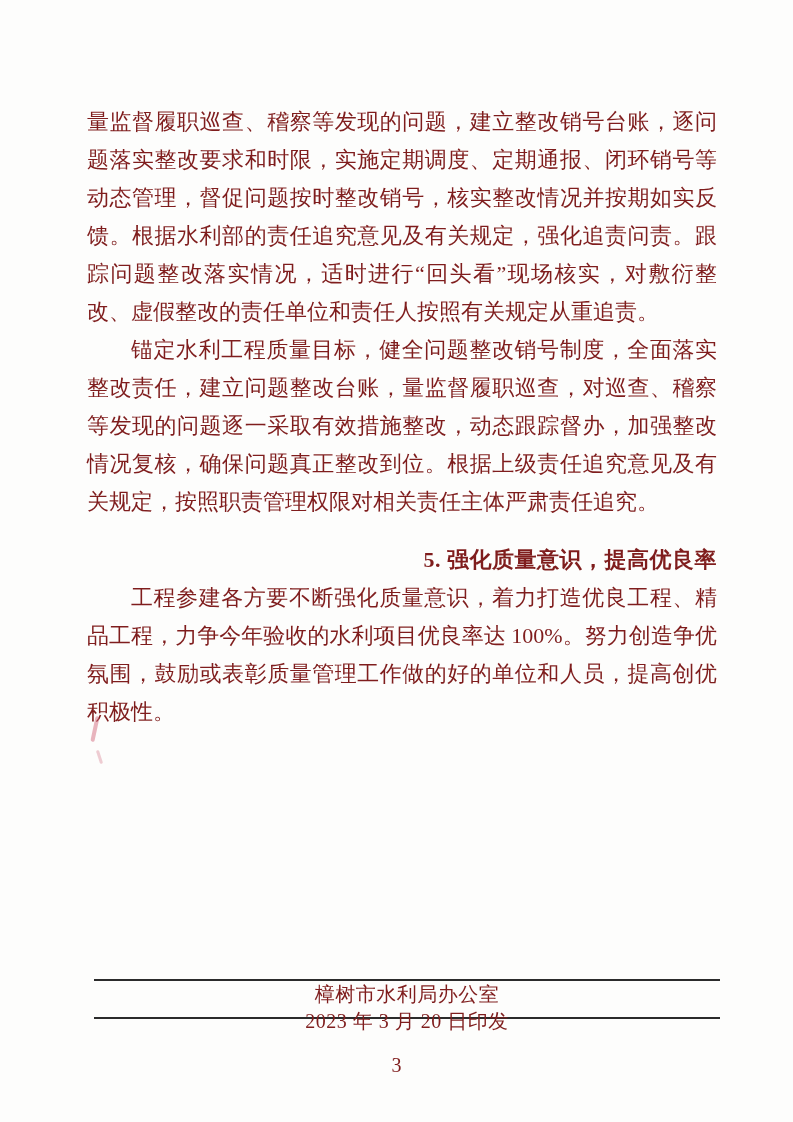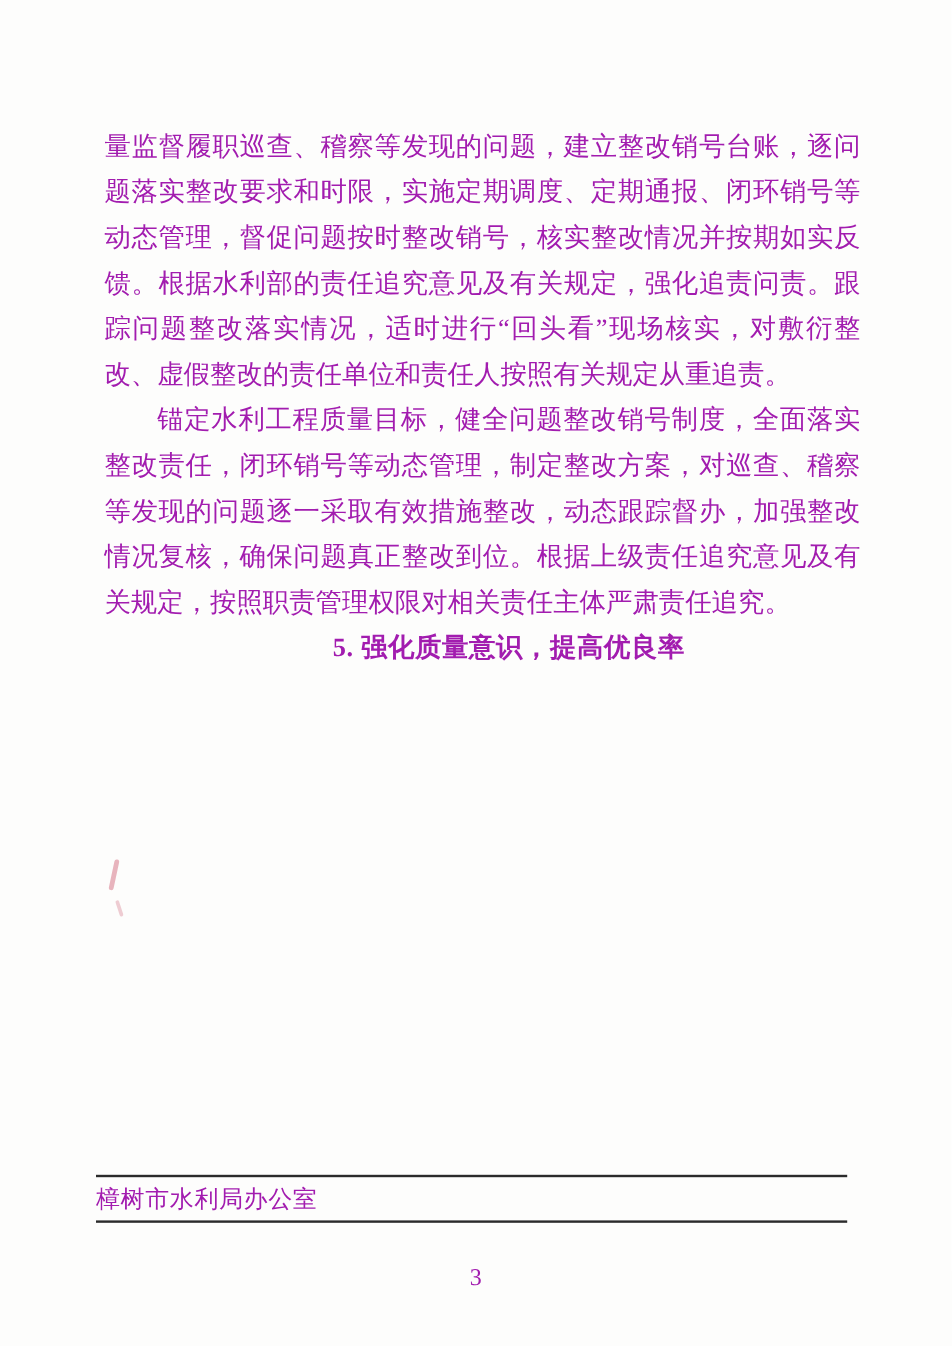--- a/index.html
+++ b/index.html
@@ -7,57 +7,59 @@
     padding: 0;
     background: #ffffff;
   }
   .page {
     position: relative;
     width: 793px;
     height: 1122px;
     background: #fdfdfc;
     overflow: hidden;
     font-family: "Liberation Serif", "DejaVu Serif", serif;
-    color: #a21caf;
+    color: #7f1d1d;
   }
   .content {
     position: absolute;
     left: 87px;
     top: 103px;
     width: 630px;
     font-size: 22px;
     line-height: 38px;
     text-align: justify;
   }
   .content p {
     margin: 0;
     padding: 0;
   }
   .content p.indent {
     text-indent: 44px;
   }
   .content p.heading {
     font-weight: bold;
     text-indent: 44px;
-    text-align: center;
+    text-align: right;
     letter-spacing: 0.5px;
+    margin-top: 20px;
   }
   .footer {
     position: absolute;
-    left: 80px;
+    left: 94px;
     top: 979px;
     width: 626px;
     height: 36px;
     border-top: 2px solid #2b2b2b;
     border-bottom: 2px solid #2b2b2b;
     display: flex;
     justify-content: space-between;
     align-items: center;
     font-size: 20px;
     letter-spacing: 0.5px;
+    flex-direction: column;
   }
   .page-number {
     position: absolute;
     top: 1052px;
     left: 0;
     width: 793px;
     text-align: center;
     font-size: 20px;
     line-height: 26px;
   }
@@ -83,26 +85,28 @@
     transform: rotate(-18deg);
   }
 </style>
 </head>
 <body>
 
 <div class="page">
 
   <div class="content">
       <p class="body">量监督履职巡查、稽察等发现的问题，建立整改销号台账，逐问题落实整改要求和时限，实施定期调度、定期通报、闭环销号等动态管理，督促问题按时整改销号，核实整改情况并按期如实反馈。根据水利部的责任追究意见及有关规定，强化追责问责。跟踪问题整改落实情况，适时进行“回头看”现场核实，对敷衍整改、虚假整改的责任单位和责任人按照有关规定从重追责。</p>
-      <p class="body indent">锚定水利工程质量目标，健全问题整改销号制度，全面落实整改责任，闭环销号等动态管理，制定整改方案，对巡查、稽察等发现的问题逐一采取有效措施整改，动态跟踪督办，加强整改情况复核，确保问题真正整改到位。根据上级责任追究意见及有关规定，按照职责管理权限对相关责任主体严肃责任追究。</p>
+      <p class="body indent">锚定水利工程质量目标，健全问题整改销号制度，全面落实整改责任，建立问题整改台账，量监督履职巡查，对巡查、稽察等发现的问题逐一采取有效措施整改，动态跟踪督办，加强整改情况复核，确保问题真正整改到位。根据上级责任追究意见及有关规定，按照职责管理权限对相关责任主体严肃责任追究。</p>
       <p class="heading indent">5. 强化质量意识，提高优良率</p>
+      <p class="body indent">工程参建各方要不断强化质量意识，着力打造优良工程、精品工程，力争今年验收的水利项目优良率达 100%。努力创造争优氛围，鼓励或表彰质量管理工作做的好的单位和人员，提高创优积极性。</p>
     </div>
 
   <div class="speck-a"></div>
   <div class="speck-b"></div>
 
   <div class="footer">
     <span>樟树市水利局办公室</span>
+    <span>2023 年 3 月 20 日印发</span>
   </div>
 
   <div class="page-number">3</div>
 
 </div>
 
 </body></html>

